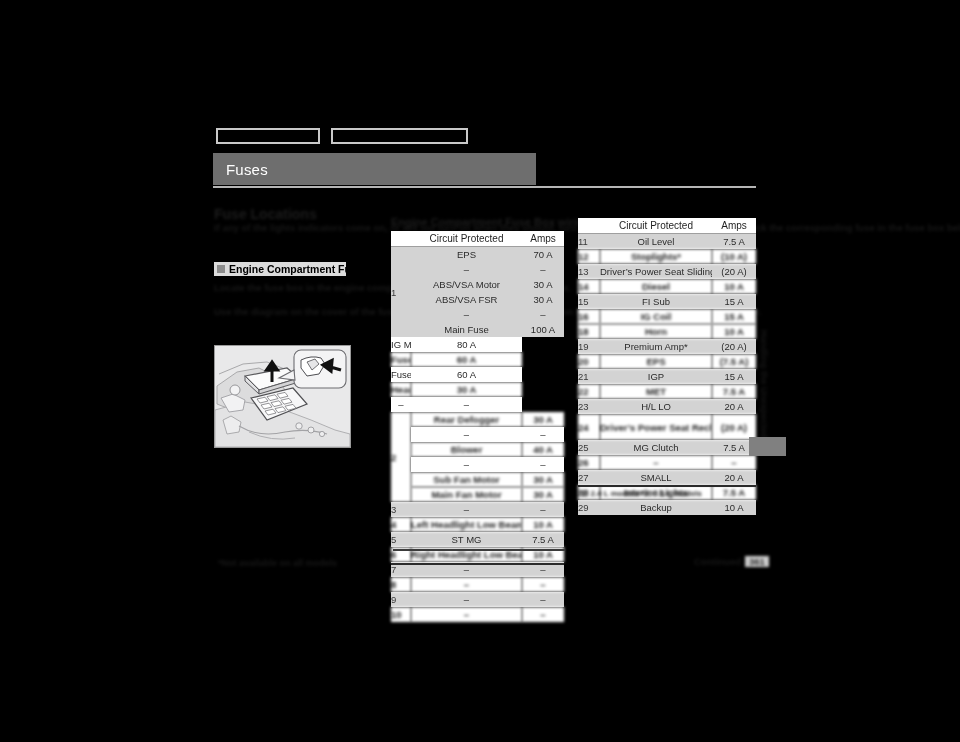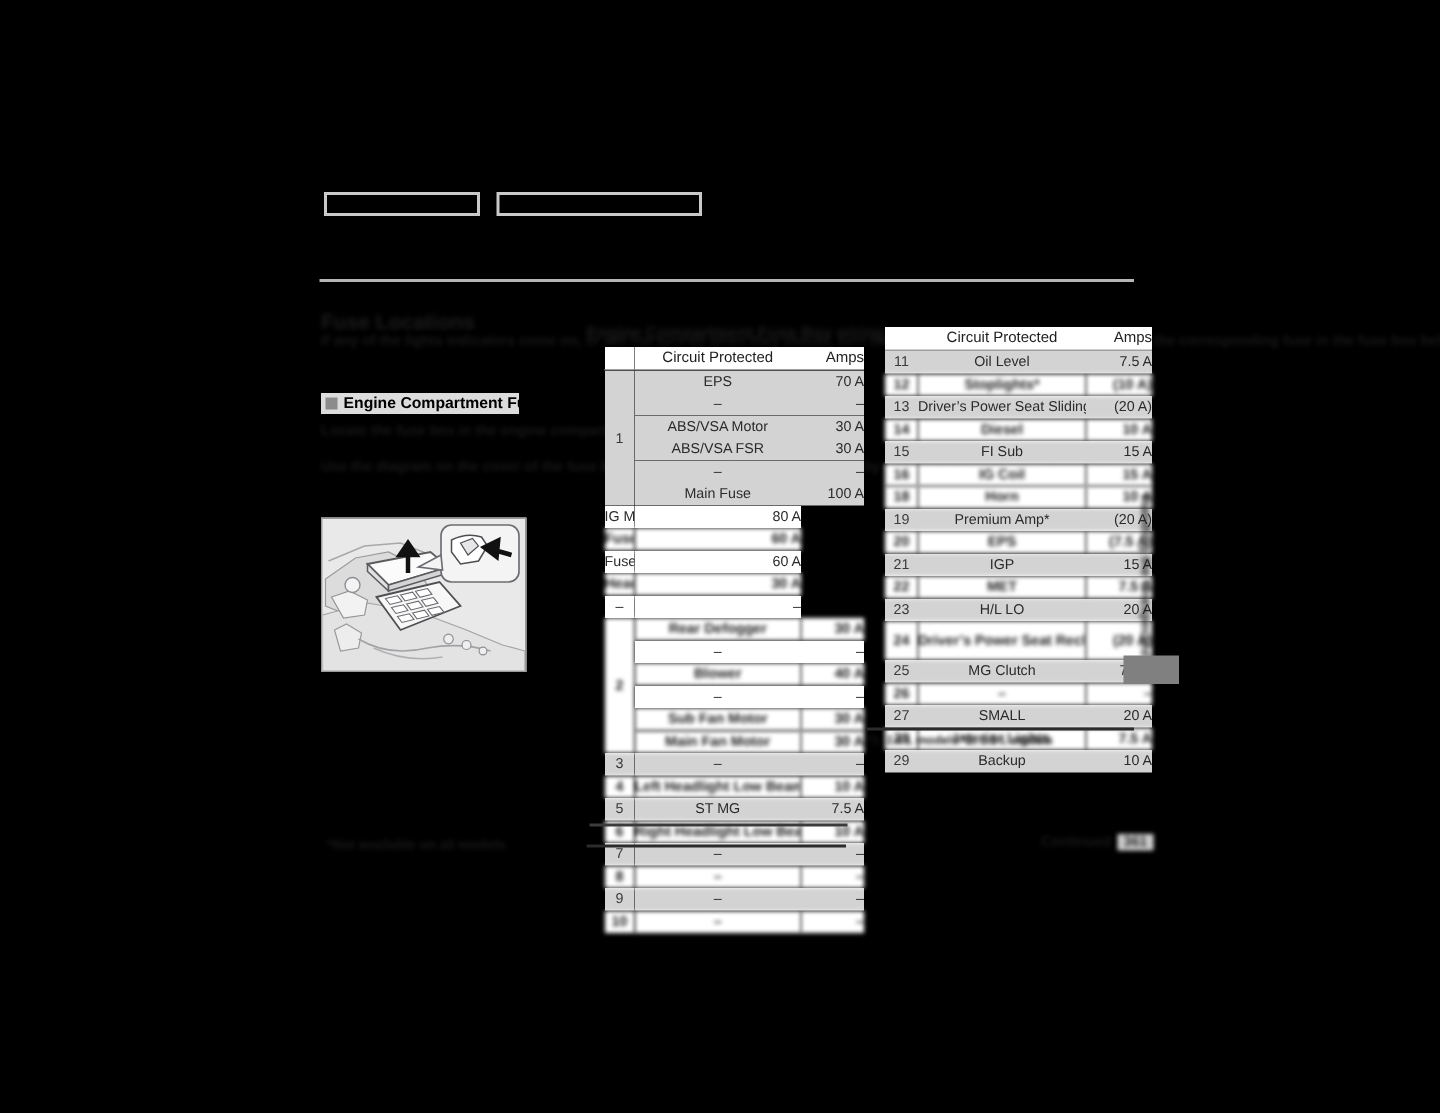--- a/index.html
+++ b/index.html
@@ -159,32 +159,31 @@
     box-sizing: border-box;
     overflow: hidden;
   }
 
   
   table.fusetbl {
     border-collapse: collapse;
     font-size: 9.5px;
     color: #2b2b2b;
     table-layout: fixed;
-    margin-left: 12px;
   }
   table.fusetbl td {
     padding: 0;
     height: 15px;
     vertical-align: middle;
     overflow: hidden;
     white-space: nowrap;
   }
-  .c-num   { width: 20px;  text-align: center; color:#3a3a3a; }
+  .c-num   { width: 20px;  text-align: left; color:#3a3a3a; }
   .c-name  { text-align: center; }
-  .c-amp   { width: 42px;  text-align: right; }
+  .c-amp   { width: 42px;  text-align: center; }
 
   .hdr td {
     background: #ffffff;
     color: #1f1f1f;
     font-size: 10px;
     height: 16px;
     border-bottom: 1px solid #9f9f9f;
   }
   .shade  td { background: #d3d3d3; }
   .plain  td { background: #ffffff; }
@@ -315,20 +314,23 @@
   }
 </style>
 </head>
 <body>
 
 <div id="page">
 
   <div class="topbox" id="topbox-a"></div>
   <div class="topbox" id="topbox-b"></div>
 
+  <div id="title-bar">
+    <div class="title-text">Fuses</div>
+  </div>
   <div id="title-rule"></div>
 
   <div id="h-fuse-locations">
     <span class="blur">Fuse Locations</span>
   </div>
 
   <div id="intro-para">
     <span class="blur-soft">If any of the lights indicators come on, or will not turn on when they should, turn the ignition switch to LOCK <span class="keybox">0</span> and check the corresponding fuse in the fuse box below.</span>
   </div>
 

